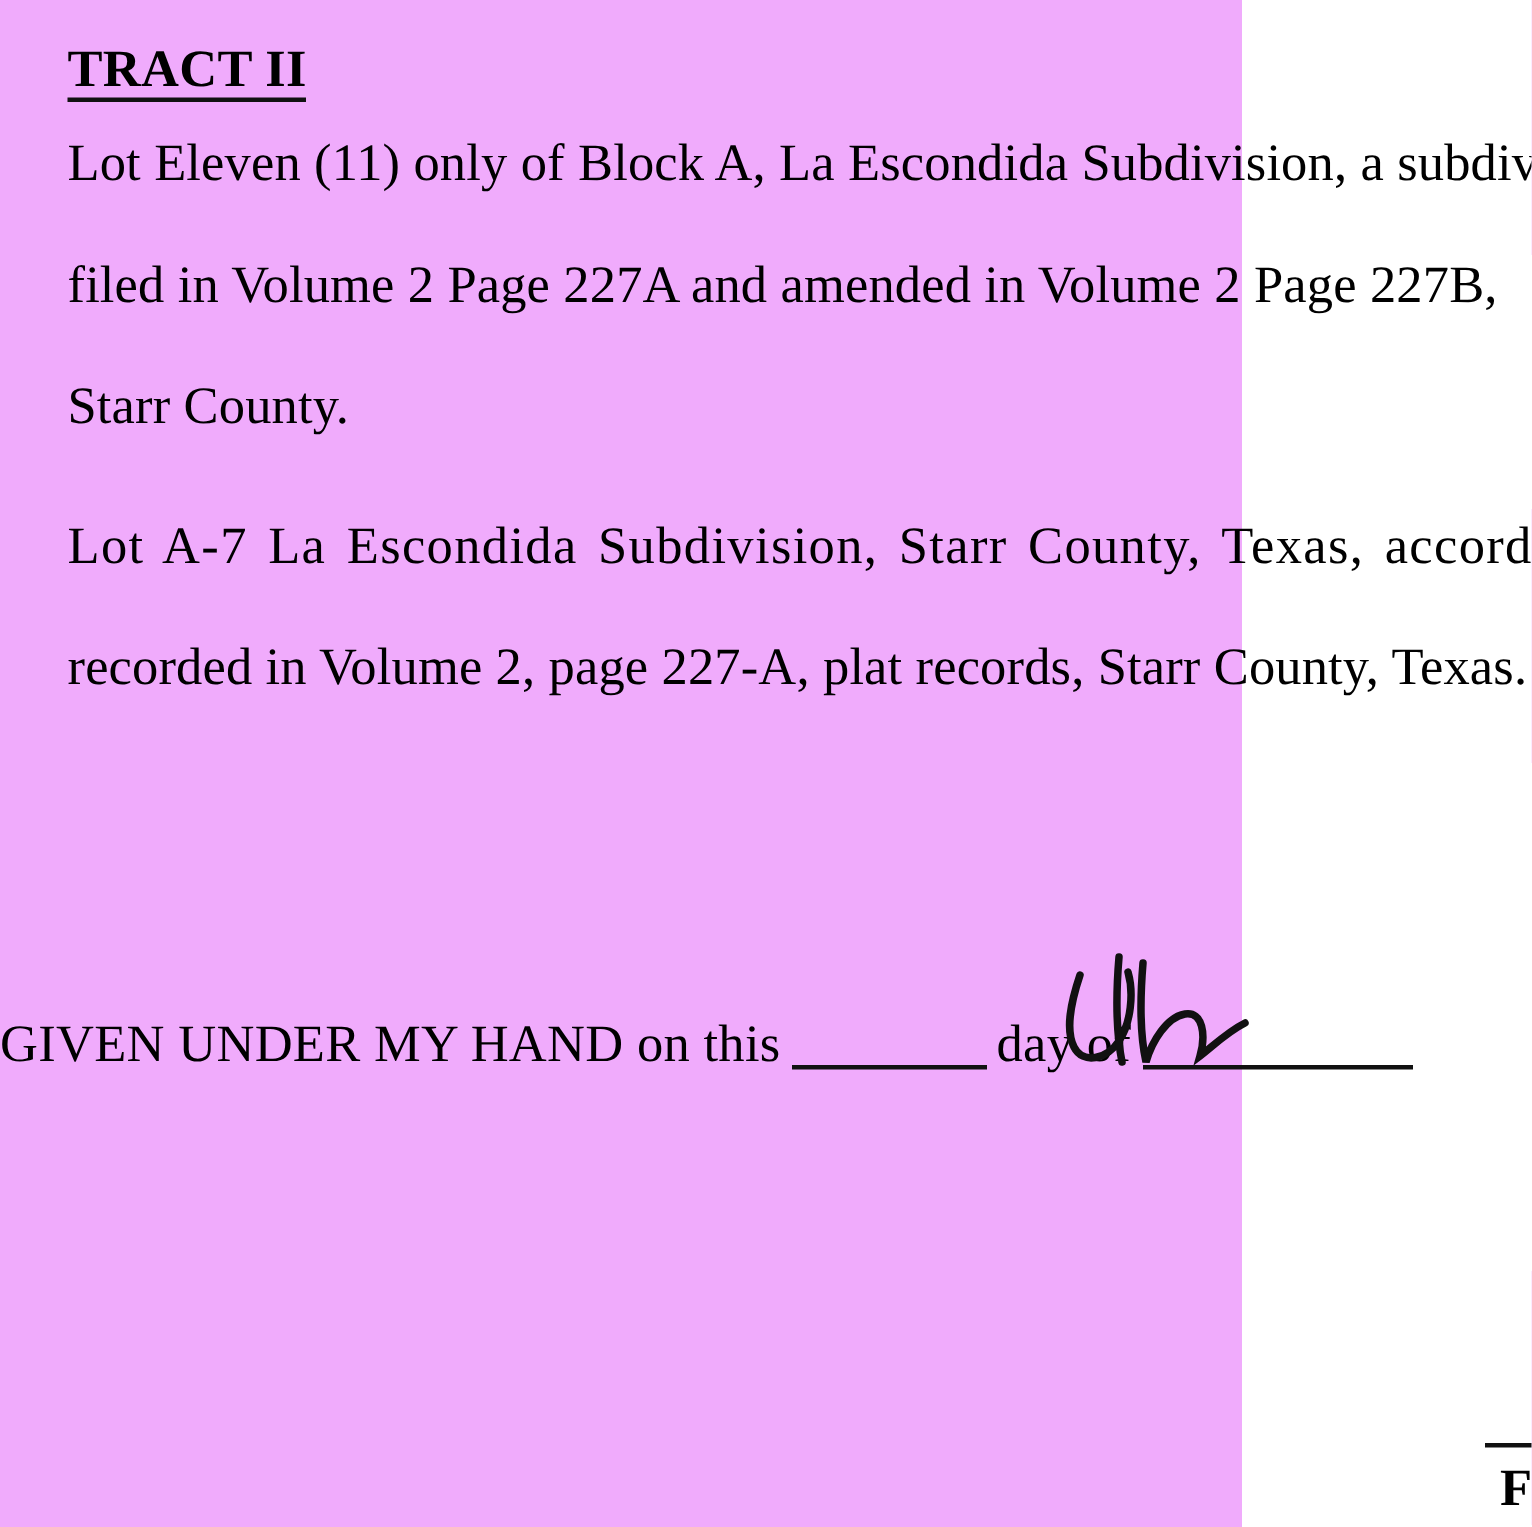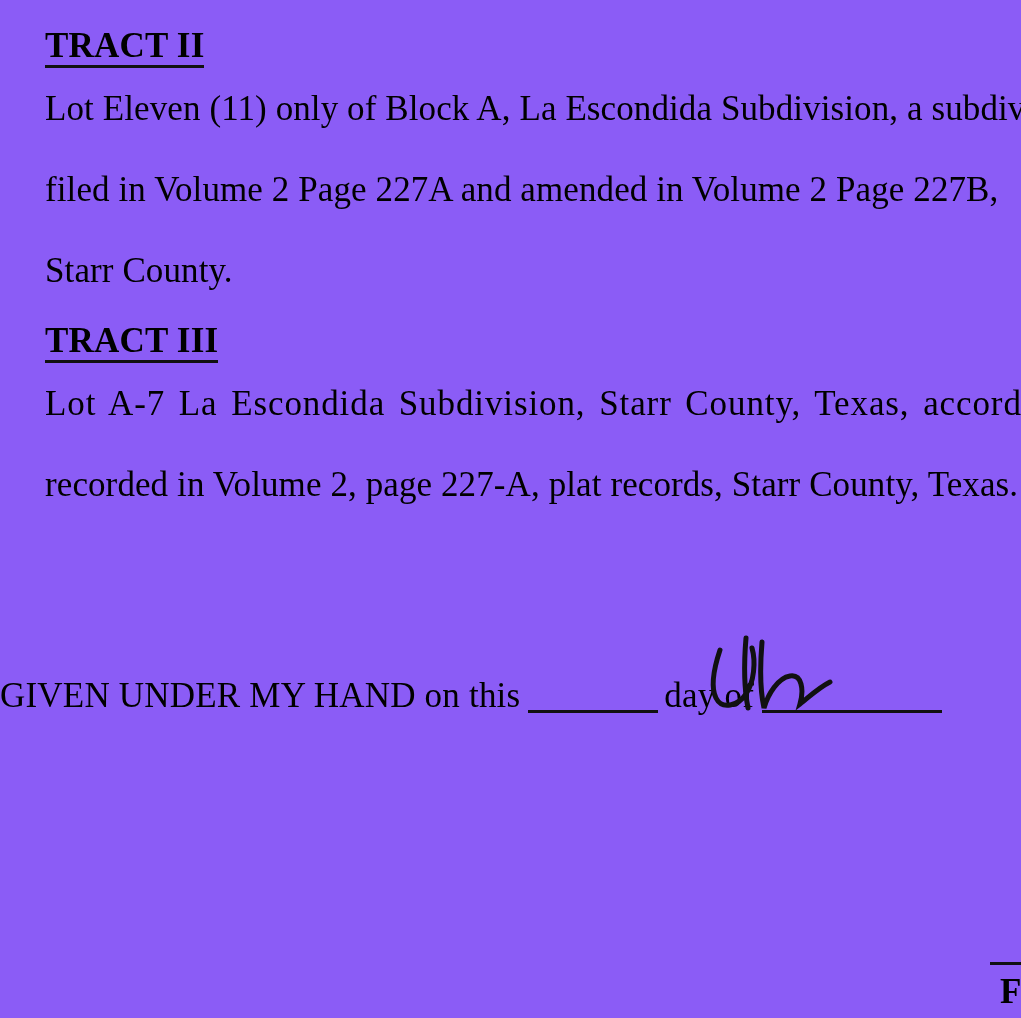--- a/index.html
+++ b/index.html
@@ -9,23 +9,23 @@
   }
   body {
     width: 1021px;
     height: 1018px;
     overflow: hidden;
     font-family: "Liberation Serif", serif;
     color: #000000;
   }
   .page {
     position: relative;
-    width: 1021px;
+    width: 828px;
     height: 1018px;
-    background: #8b5cf6;
+    background: #f0abfc;
   }
   .doc-body {
     position: absolute;
     left: 45px;
     top: 28px;
     width: 1180px;   
   }
   .heading {
     font-size: 35px;
     font-weight: 700;
@@ -107,21 +107,20 @@
   <div class="doc-body">
 
     <div>
       <div class="heading">TRACT II</div>
       <p class="para">Lot Eleven (11) only of Block A, La Escondida Subdivision, a subdivision</p>
       <p class="para">filed in Volume 2 Page 227A and amended in Volume 2 Page 227B,</p>
       <p class="para">Starr County.</p>
     </div>
 
     <div style="margin-top:12px;">
-      <div class="heading">TRACT III</div>
       <p class="para justified">Lot A-7 La Escondida Subdivision, Starr County, Texas, according to plat</p>
       <p class="para">recorded in Volume 2, page 227-A, plat records, Starr County, Texas.</p>
     </div>
 
   </div>
 
   <div class="sig-line">
     <span>GIVEN UNDER MY HAND on this</span><span class="blank"></span><span>day of</span><span class="blank-long"></span>
   </div>
 

